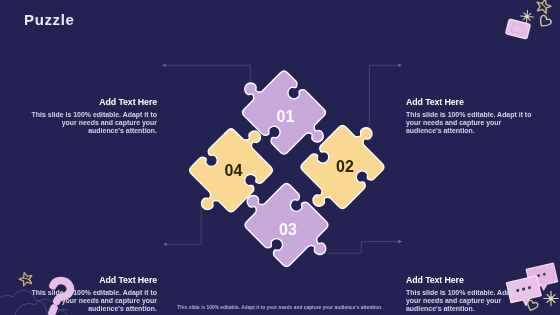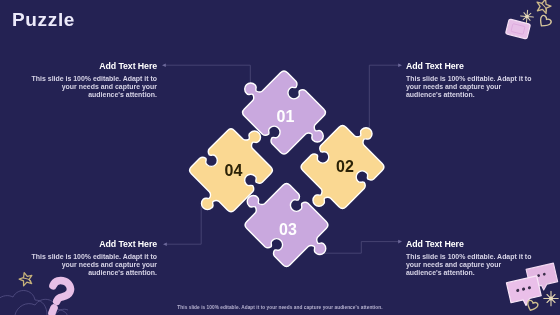--- a/index.html
+++ b/index.html
@@ -1,23 +1,23 @@
 <!DOCTYPE html>
 <html><head>
 <meta charset="utf-8">
 <style>
 html,body{margin:0;padding:0;}
 body{width:560px;height:315px;overflow:hidden;background:#242253;
      font-family:"Liberation Sans",sans-serif;}
 .slide{position:relative;width:560px;height:315px;background:#242253;overflow:hidden;}
 svg.layer{position:absolute;left:0;top:0;width:560px;height:315px;pointer-events:none;}
-.title{position:absolute;left:12px;top:11.2px;font-size:19px;font-weight:bold;
+.title{position:absolute;left:24px;top:11.2px;font-size:15px;font-weight:bold;
        color:#eceafa;letter-spacing:0.65px;line-height:18px;}
 .cap{position:absolute;width:125px;}
-.cap .hdr{font-size:8.8px;font-weight:bold;color:#ffffff;line-height:10px;letter-spacing:-0.1px;}
+.cap .hdr{font-size:8.8px;font-weight:bold;color:#ffffff;line-height:10px;letter-spacing:-0.1px;margin-top:36px;}
 .cap .bdy{font-size:6.95px;font-weight:bold;color:#d6d3e6;line-height:8.2px;margin-top:4.0px;letter-spacing:0px;}
 .ra{text-align:right;}
 .la{text-align:left;}
 .footer{position:absolute;left:0;right:0;bottom:4.6px;text-align:center;
         font-size:4.75px;color:#b5b1cf;font-weight:bold;letter-spacing:0.05px;}
 .pn{font-family:"Liberation Sans",sans-serif;font-size:16px;font-weight:bold;
     text-anchor:middle;dominant-baseline:middle;}
 </style>
 </head>
 <body>

